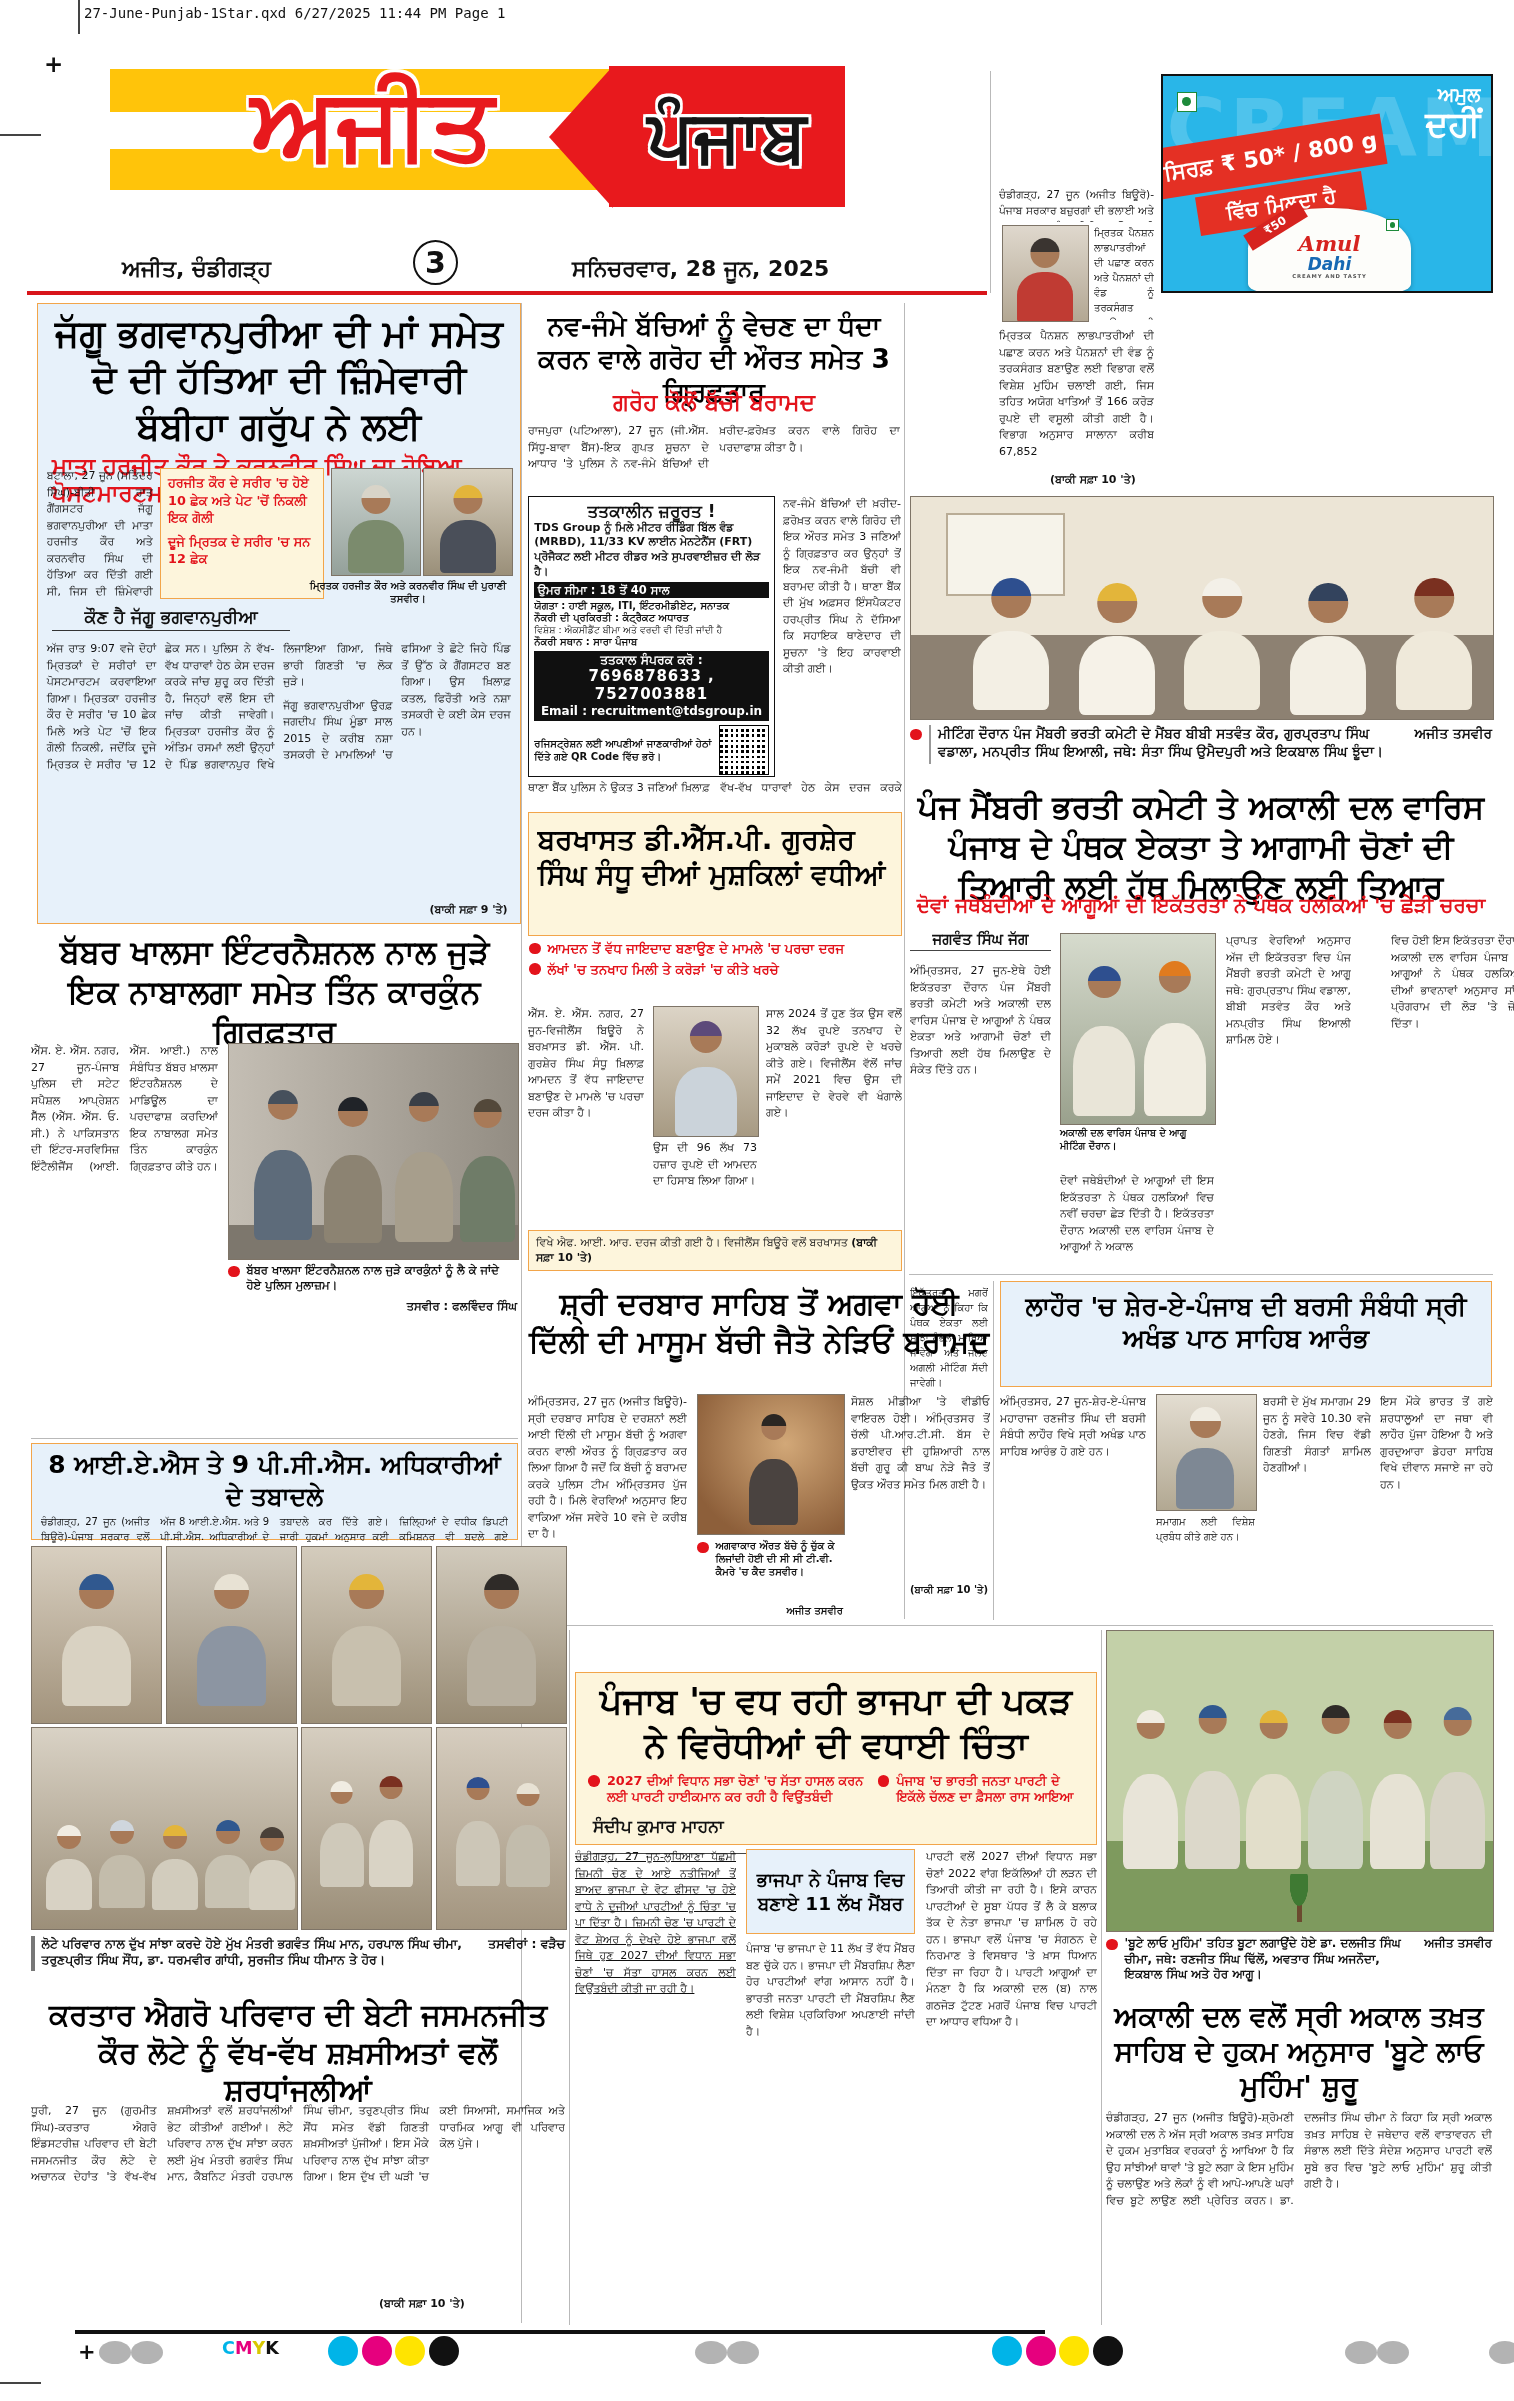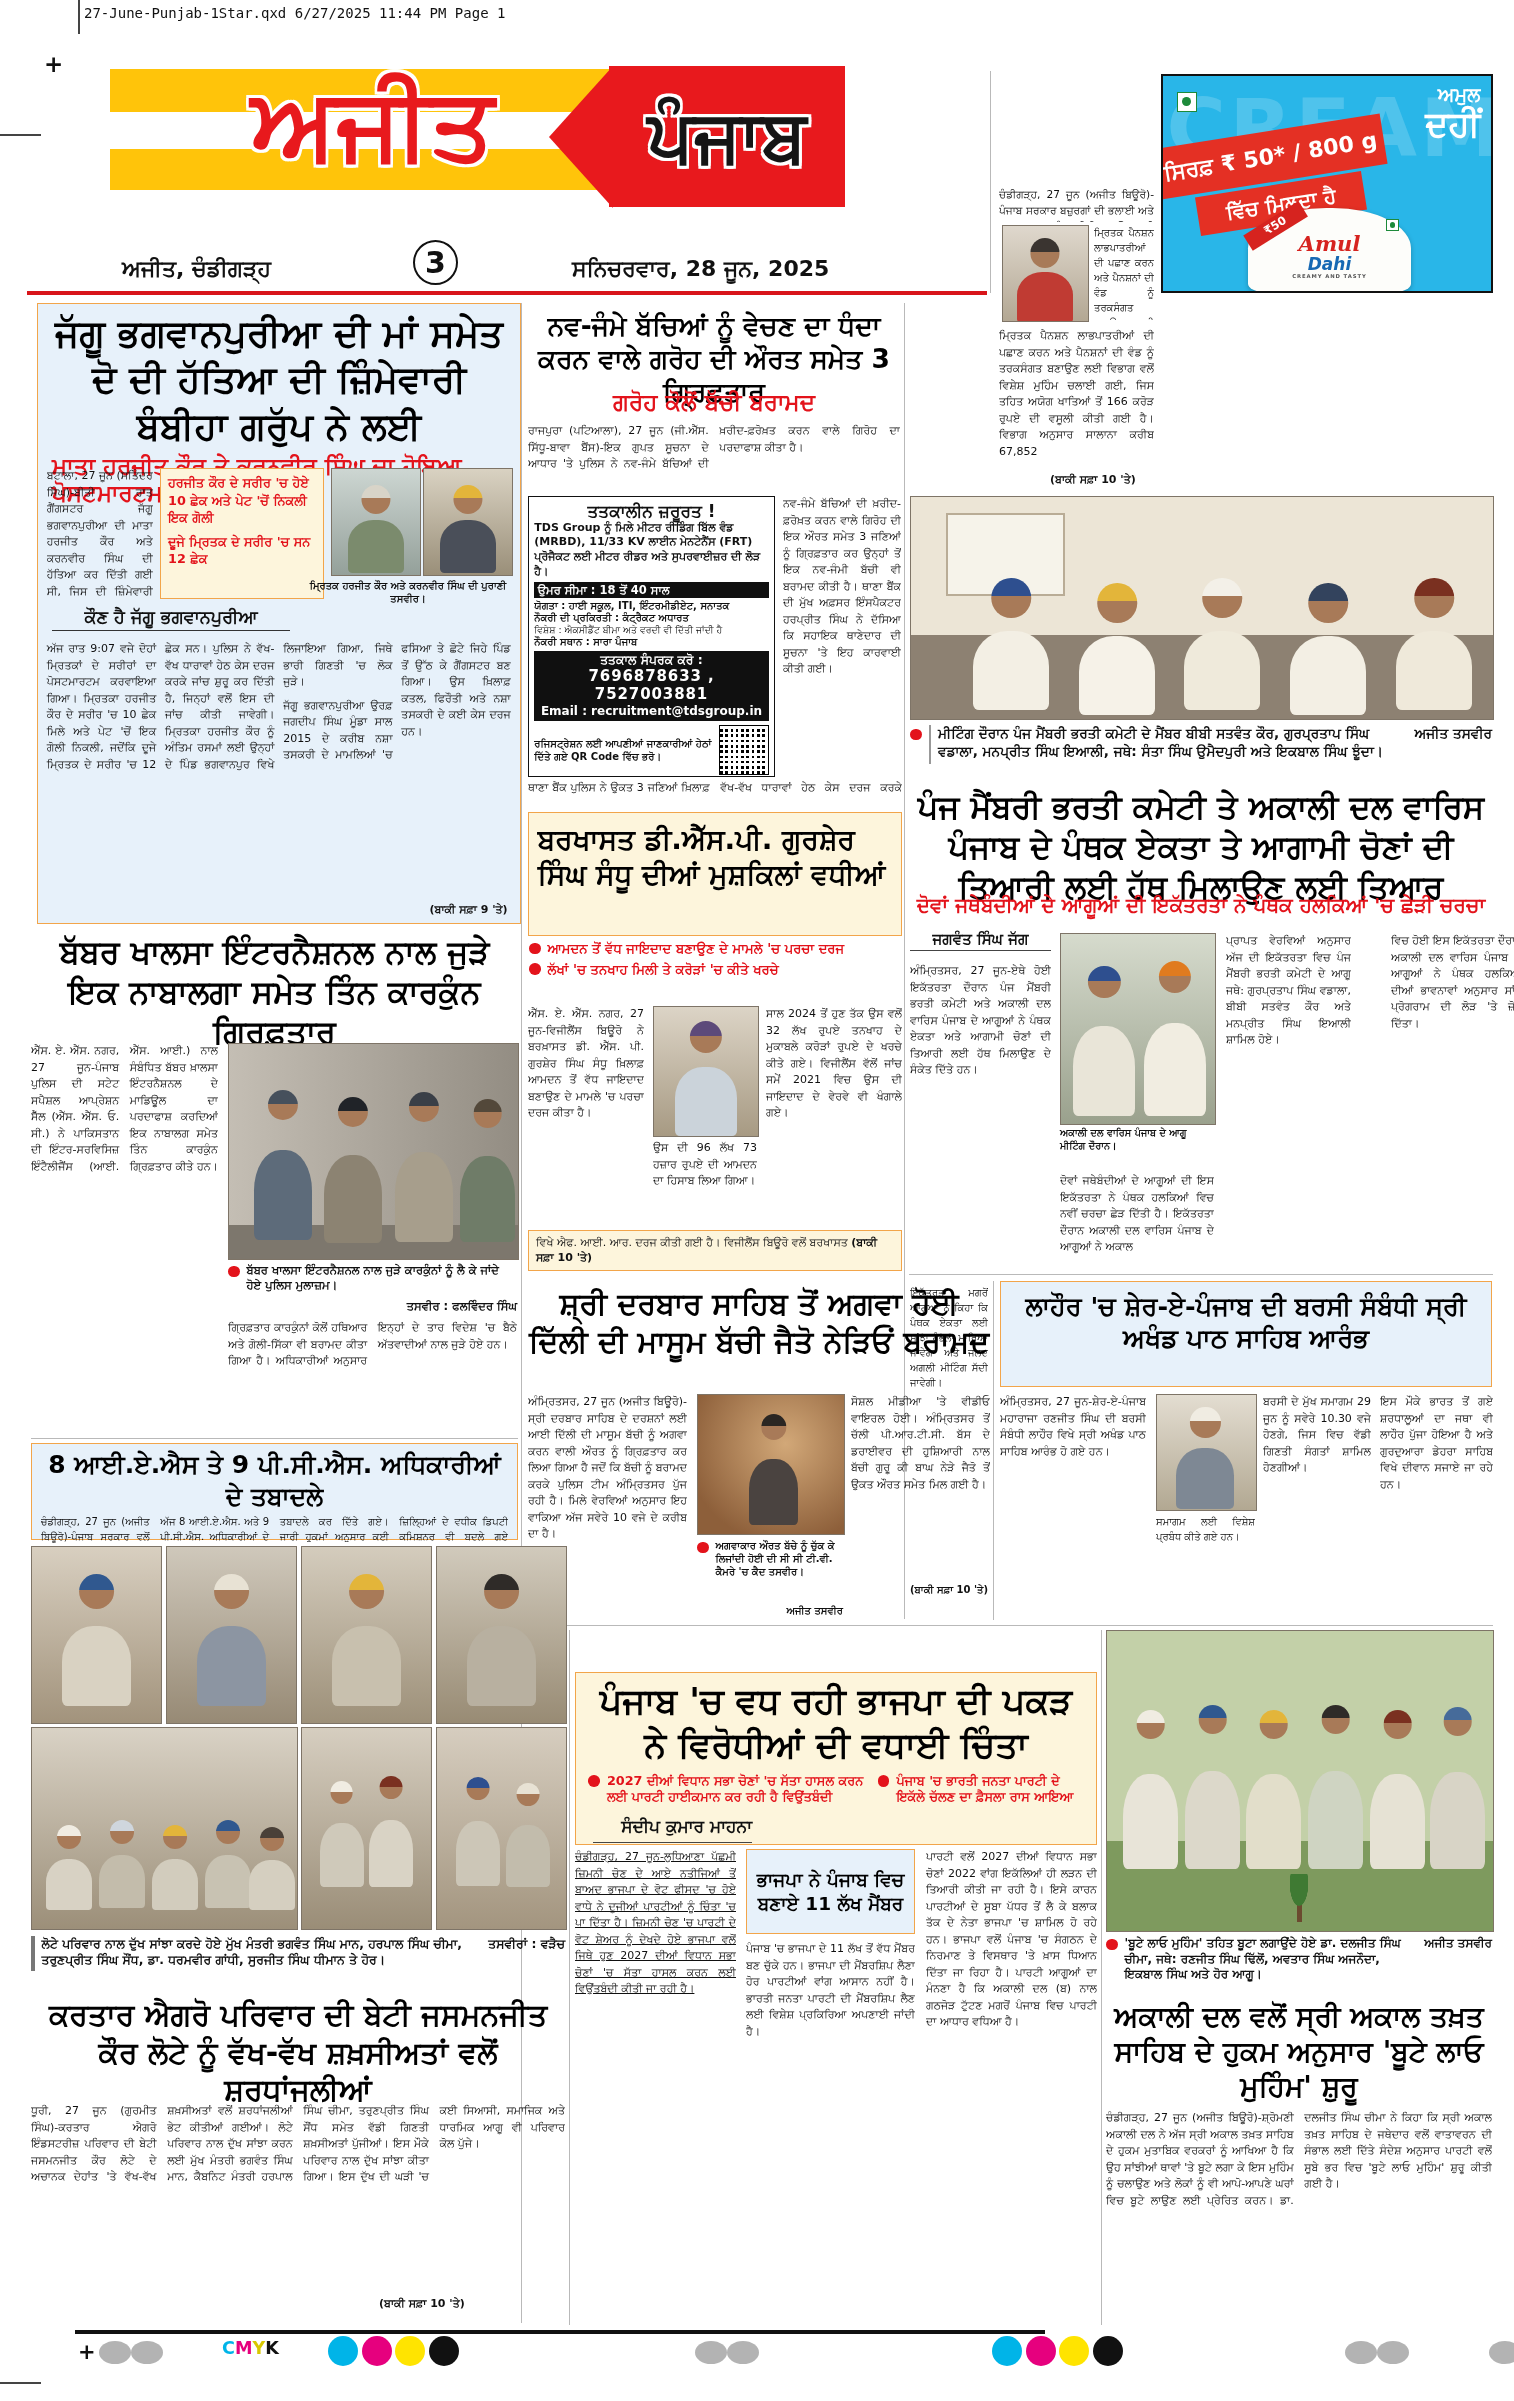--- a/index.html
+++ b/index.html
@@ -211,21 +211,20 @@
     <i class="pf" style="left:25px;top:46px;width:58px;height:150px;--t:#46505c;--c:#5d6b7a;"></i>
     <i class="pf" style="left:95px;top:53px;width:58px;height:146px;--t:#202328;--c:#8c8372;"></i>
     <i class="pf" style="left:166px;top:48px;width:58px;height:150px;--t:#3a3f47;--c:#a79e8c;"></i>
     <i class="pf" style="left:231px;top:55px;width:55px;height:143px;--t:#53483a;--c:#6f7c68;"></i>
   </div>
   <div class="abs capline" style="left:228px;top:1263px;width:289px;">
     <span class="dot" style="margin-top:2.6px;"></span>
     <span class="cap" style="font-size:11.5px;flex:1;">ਬੱਬਰ ਖਾਲਸਾ ਇੰਟਰਨੈਸ਼ਨਲ ਨਾਲ ਜੁੜੇ ਕਾਰਕੁੰਨਾਂ ਨੂੰ ਲੈ ਕੇ ਜਾਂਦੇ ਹੋਏ ਪੁਲਿਸ ਮੁਲਾਜ਼ਮ।</span>
   </div>
   <div class="cap abs" style="left:228px;top:1299px;width:289px;font-size:11.5px;text-align:right;">ਤਸਵੀਰ : ਫਲਵਿੰਦਰ ਸਿੰਘ</div>
-  <div class="abs bt cols2" style="left:228px;top:1320px;width:289px;height:111px;overflow:hidden;">ਗ੍ਰਿਫ਼ਤਾਰ ਕਾਰਕੁੰਨਾਂ ਕੋਲੋਂ ਹਥਿਆਰ ਅਤੇ ਗੋਲੀ-ਸਿੱਕਾ ਵੀ ਬਰਾਮਦ ਕੀਤਾ ਗਿਆ ਹੈ। ਅਧਿਕਾਰੀਆਂ ਅਨੁਸਾਰ ਇਨ੍ਹਾਂ ਦੇ ਤਾਰ ਵਿਦੇਸ਼ 'ਚ ਬੈਠੇ ਅੱਤਵਾਦੀਆਂ ਨਾਲ ਜੁੜੇ ਹੋਏ ਹਨ।</div>
 
   <div class="abs bx-blue" style="left:31px;top:1443px;width:487px;height:97px;box-sizing:border-box;">
     <div class="hlc" style="margin:5.3px 7px 1.8px;font-size:25px;">8 ਆਈ.ਏ.ਐਸ ਤੇ 9 ਪੀ.ਸੀ.ਐਸ. ਅਧਿਕਾਰੀਆਂ ਦੇ ਤਬਾਦਲੇ</div>
     <div class="bt cols4" style="margin:1.8px 8.8px;font-size:10px;height:42px;overflow:hidden;">ਚੰਡੀਗੜ੍ਹ, 27 ਜੂਨ (ਅਜੀਤ ਬਿਊਰੋ)-ਪੰਜਾਬ ਸਰਕਾਰ ਵਲੋਂ ਅੱਜ 8 ਆਈ.ਏ.ਐਸ. ਅਤੇ 9 ਪੀ.ਸੀ.ਐਸ. ਅਧਿਕਾਰੀਆਂ ਦੇ ਤਬਾਦਲੇ ਕਰ ਦਿੱਤੇ ਗਏ। ਜਾਰੀ ਹੁਕਮਾਂ ਅਨੁਸਾਰ ਕਈ ਜ਼ਿਲ੍ਹਿਆਂ ਦੇ ਵਧੀਕ ਡਿਪਟੀ ਕਮਿਸ਼ਨਰ ਵੀ ਬਦਲੇ ਗਏ ਹਨ।</div>
   </div>
 
   <div class="abs hlc" style="left:528px;top:1285px;width:462px;font-size:30px;">ਸ਼੍ਰੀ ਦਰਬਾਰ ਸਾਹਿਬ ਤੋਂ ਅਗਵਾ ਹੋਈ ਦਿੱਲੀ ਦੀ ਮਾਸੂਮ ਬੱਚੀ ਜੈਤੋ ਨੇੜਿਓਂ ਬਰਾਮਦ</div>
   <div class="abs bt" style="left:528px;top:1394px;width:159px;height:226px;overflow:hidden;">ਅੰਮ੍ਰਿਤਸਰ, 27 ਜੂਨ (ਅਜੀਤ ਬਿਊਰੋ)-ਸ੍ਰੀ ਦਰਬਾਰ ਸਾਹਿਬ ਦੇ ਦਰਸ਼ਨਾਂ ਲਈ ਆਈ ਦਿੱਲੀ ਦੀ ਮਾਸੂਮ ਬੱਚੀ ਨੂੰ ਅਗਵਾ ਕਰਨ ਵਾਲੀ ਔਰਤ ਨੂੰ ਗ੍ਰਿਫ਼ਤਾਰ ਕਰ ਲਿਆ ਗਿਆ ਹੈ ਜਦੋਂ ਕਿ ਬੱਚੀ ਨੂੰ ਬਰਾਮਦ ਕਰਕੇ ਪੁਲਿਸ ਟੀਮ ਅੰਮ੍ਰਿਤਸਰ ਪੁੱਜ ਰਹੀ ਹੈ। ਮਿਲੇ ਵੇਰਵਿਆਂ ਅਨੁਸਾਰ ਇਹ ਵਾਕਿਆ ਅੱਜ ਸਵੇਰੇ 10 ਵਜੇ ਦੇ ਕਰੀਬ ਦਾ ਹੈ।</div>
   <div class="pic" style="left:697px;top:1394px;width:146px;height:139px;background:radial-gradient(circle at 60% 35%,#d2a878,#8d5f3a 80%);">
     <i class="pf" style="left:51px;top:19.4px;width:49px;height:111px;--t:#2a2623;--c:#4a4340;"></i>
@@ -286,21 +285,21 @@
 
   <div class="abs bx-cream" style="left:575px;top:1672px;width:522px;height:173px;box-sizing:border-box;">
     <div class="hlc" style="margin:7px 10.6px 0;font-size:35px;">ਪੰਜਾਬ 'ਚ ਵਧ ਰਹੀ ਭਾਜਪਾ ਦੀ ਪਕੜ ਨੇ ਵਿਰੋਧੀਆਂ ਦੀ ਵਧਾਈ ਚਿੰਤਾ</div>
     <div class="capline" style="margin:5.3px 12.4px 0;">
       <span class="dot" style="margin-top:2.6px;"></span>
       <span class="red cap" style="font-size:12.8px;">2027 ਦੀਆਂ ਵਿਧਾਨ ਸਭਾ ਚੋਣਾਂ 'ਚ ਸੱਤਾ ਹਾਸਲ ਕਰਨ ਲਈ ਪਾਰਟੀ ਹਾਈਕਮਾਨ ਕਰ ਰਹੀ ਹੈ ਵਿਉਂਤਬੰਦੀ</span>
       <span class="dot" style="margin-top:2.6px;"></span>
       <span class="red cap" style="font-size:12.8px;">ਪੰਜਾਬ 'ਚ ਭਾਰਤੀ ਜਨਤਾ ਪਾਰਟੀ ਦੇ ਇਕੱਲੇ ਚੱਲਣ ਦਾ ਫ਼ੈਸਲਾ ਰਾਸ ਆਇਆ</span>
     </div>
   </div>
-  <div class="abs" style="left:593px;top:1816px;width:159px;text-align:right;font-size:17px;font-weight:800;border-bottom:1.8px solid #444;padding-bottom:6px;">ਸੰਦੀਪ ਕੁਮਾਰ ਮਾਹਨਾ</div>
+  <div class="abs" style="left:593px;top:1816px;width:159px;text-align:left;font-size:17px;font-weight:800;border-bottom:1.8px solid #444;padding-bottom:17px;">ਸੰਦੀਪ ਕੁਮਾਰ ਮਾਹਨਾ</div>
   <div class="abs bt" style="left:575px;top:1849px;width:161px;height:473px;overflow:hidden;text-decoration:underline;">ਚੰਡੀਗੜ੍ਹ, 27 ਜੂਨ-ਲੁਧਿਆਣਾ ਪੱਛਮੀ ਜ਼ਿਮਨੀ ਚੋਣ ਦੇ ਆਏ ਨਤੀਜਿਆਂ ਤੋਂ ਬਾਅਦ ਭਾਜਪਾ ਦੇ ਵੋਟ ਫੀਸਦ 'ਚ ਹੋਏ ਵਾਧੇ ਨੇ ਦੂਜੀਆਂ ਪਾਰਟੀਆਂ ਨੂੰ ਚਿੰਤਾ 'ਚ ਪਾ ਦਿੱਤਾ ਹੈ। ਜ਼ਿਮਨੀ ਚੋਣ 'ਚ ਪਾਰਟੀ ਦੇ ਵੋਟ ਸ਼ੇਅਰ ਨੂੰ ਦੇਖਦੇ ਹੋਏ ਭਾਜਪਾ ਵਲੋਂ ਜਿਥੇ ਹੁਣ 2027 ਦੀਆਂ ਵਿਧਾਨ ਸਭਾ ਚੋਣਾਂ 'ਚ ਸੱਤਾ ਹਾਸਲ ਕਰਨ ਲਈ ਵਿਉਂਤਬੰਦੀ ਕੀਤੀ ਜਾ ਰਹੀ ਹੈ।</div>
   <div class="abs bx-blue" style="left:746px;top:1849px;width:169px;height:85px;box-sizing:border-box;display:flex;align-items:center;">
     <div class="hlc" style="width:100%;font-size:18.5px;">ਭਾਜਪਾ ਨੇ ਪੰਜਾਬ ਵਿਚ ਬਣਾਏ 11 ਲੱਖ ਮੈਂਬਰ</div>
   </div>
   <div class="abs bt" style="left:746px;top:1941px;width:169px;height:381px;overflow:hidden;">ਪੰਜਾਬ 'ਚ ਭਾਜਪਾ ਦੇ 11 ਲੱਖ ਤੋਂ ਵੱਧ ਮੈਂਬਰ ਬਣ ਚੁੱਕੇ ਹਨ। ਭਾਜਪਾ ਦੀ ਮੈਂਬਰਸ਼ਿਪ ਲੈਣਾ ਹੋਰ ਪਾਰਟੀਆਂ ਵਾਂਗ ਆਸਾਨ ਨਹੀਂ ਹੈ। ਭਾਰਤੀ ਜਨਤਾ ਪਾਰਟੀ ਦੀ ਮੈਂਬਰਸ਼ਿਪ ਲੈਣ ਲਈ ਵਿਸ਼ੇਸ਼ ਪ੍ਰਕਿਰਿਆ ਅਪਣਾਈ ਜਾਂਦੀ ਹੈ।</div>
   <div class="abs bt" style="left:926px;top:1849px;width:171px;height:473px;overflow:hidden;">ਪਾਰਟੀ ਵਲੋਂ 2027 ਦੀਆਂ ਵਿਧਾਨ ਸਭਾ ਚੋਣਾਂ 2022 ਵਾਂਗ ਇਕੱਲਿਆਂ ਹੀ ਲੜਨ ਦੀ ਤਿਆਰੀ ਕੀਤੀ ਜਾ ਰਹੀ ਹੈ। ਇਸੇ ਕਾਰਨ ਪਾਰਟੀਆਂ ਦੇ ਸੂਬਾ ਪੱਧਰ ਤੋਂ ਲੈ ਕੇ ਬਲਾਕ ਤੱਕ ਦੇ ਨੇਤਾ ਭਾਜਪਾ 'ਚ ਸ਼ਾਮਿਲ ਹੋ ਰਹੇ ਹਨ। ਭਾਜਪਾ ਵਲੋਂ ਪੰਜਾਬ 'ਚ ਸੰਗਠਨ ਦੇ ਨਿਰਮਾਣ ਤੇ ਵਿਸਥਾਰ 'ਤੇ ਖ਼ਾਸ ਧਿਆਨ ਦਿੱਤਾ ਜਾ ਰਿਹਾ ਹੈ। ਪਾਰਟੀ ਆਗੂਆਂ ਦਾ ਮੰਨਣਾ ਹੈ ਕਿ ਅਕਾਲੀ ਦਲ (ਬ) ਨਾਲ ਗਠਜੋੜ ਟੁੱਟਣ ਮਗਰੋਂ ਪੰਜਾਬ ਵਿਚ ਪਾਰਟੀ ਦਾ ਆਧਾਰ ਵਧਿਆ ਹੈ।</div>
 
   <div class="pic" style="left:1106px;top:1630px;width:386px;height:300px;background:linear-gradient(180deg,#c3d0a8 0 70%,#7e9a5e 70%);">
     <i class="pf" style="left:16px;top:79px;width:55px;height:159px;--t:#f0ece2;--c:#e8e4d8;"></i>
     <i class="pf" style="left:78px;top:74px;width:55px;height:164px;--t:#30588f;--c:#dcd8ca;"></i>

